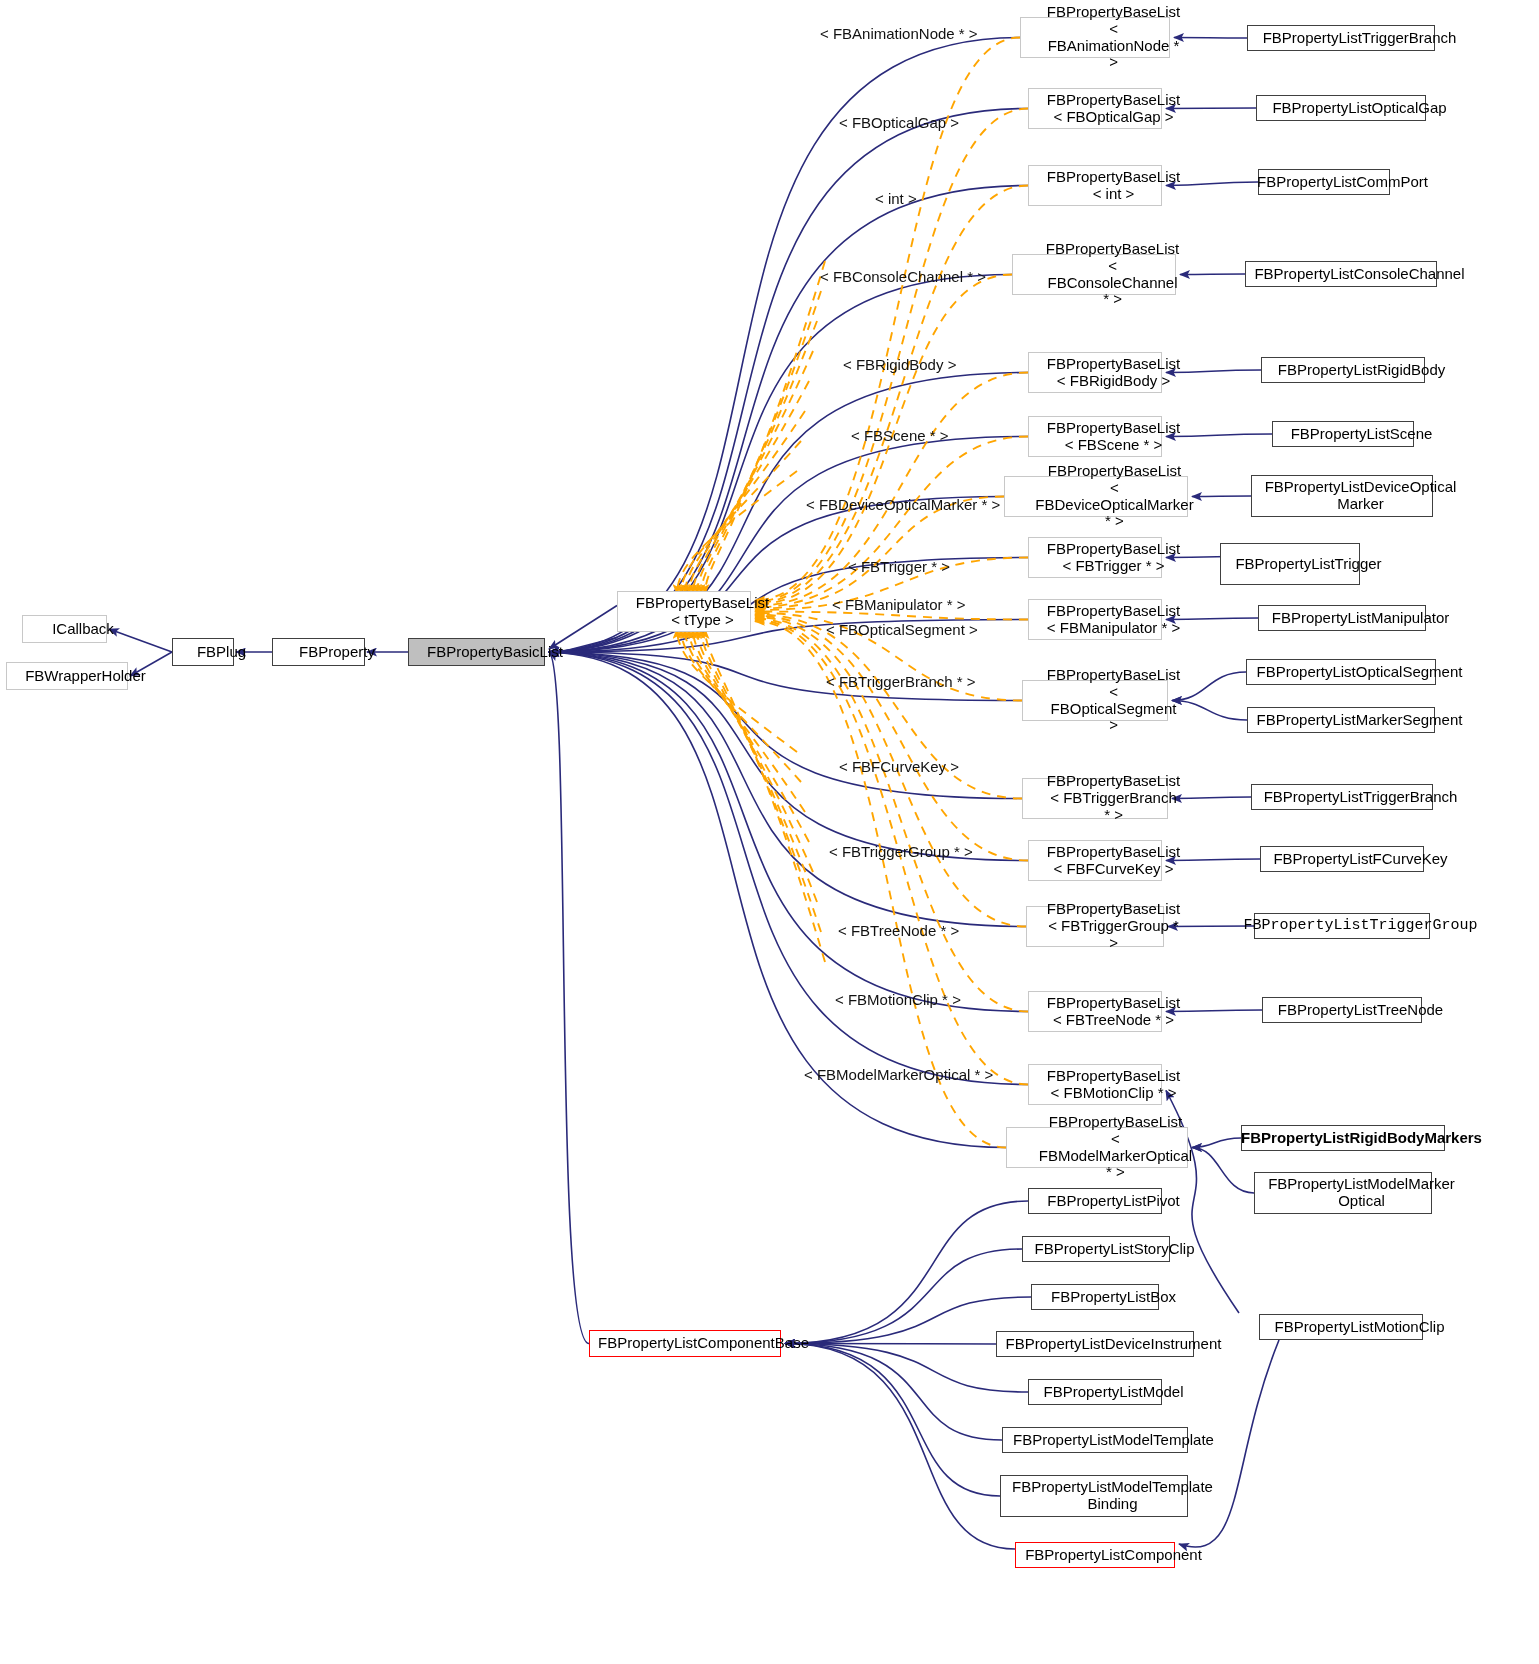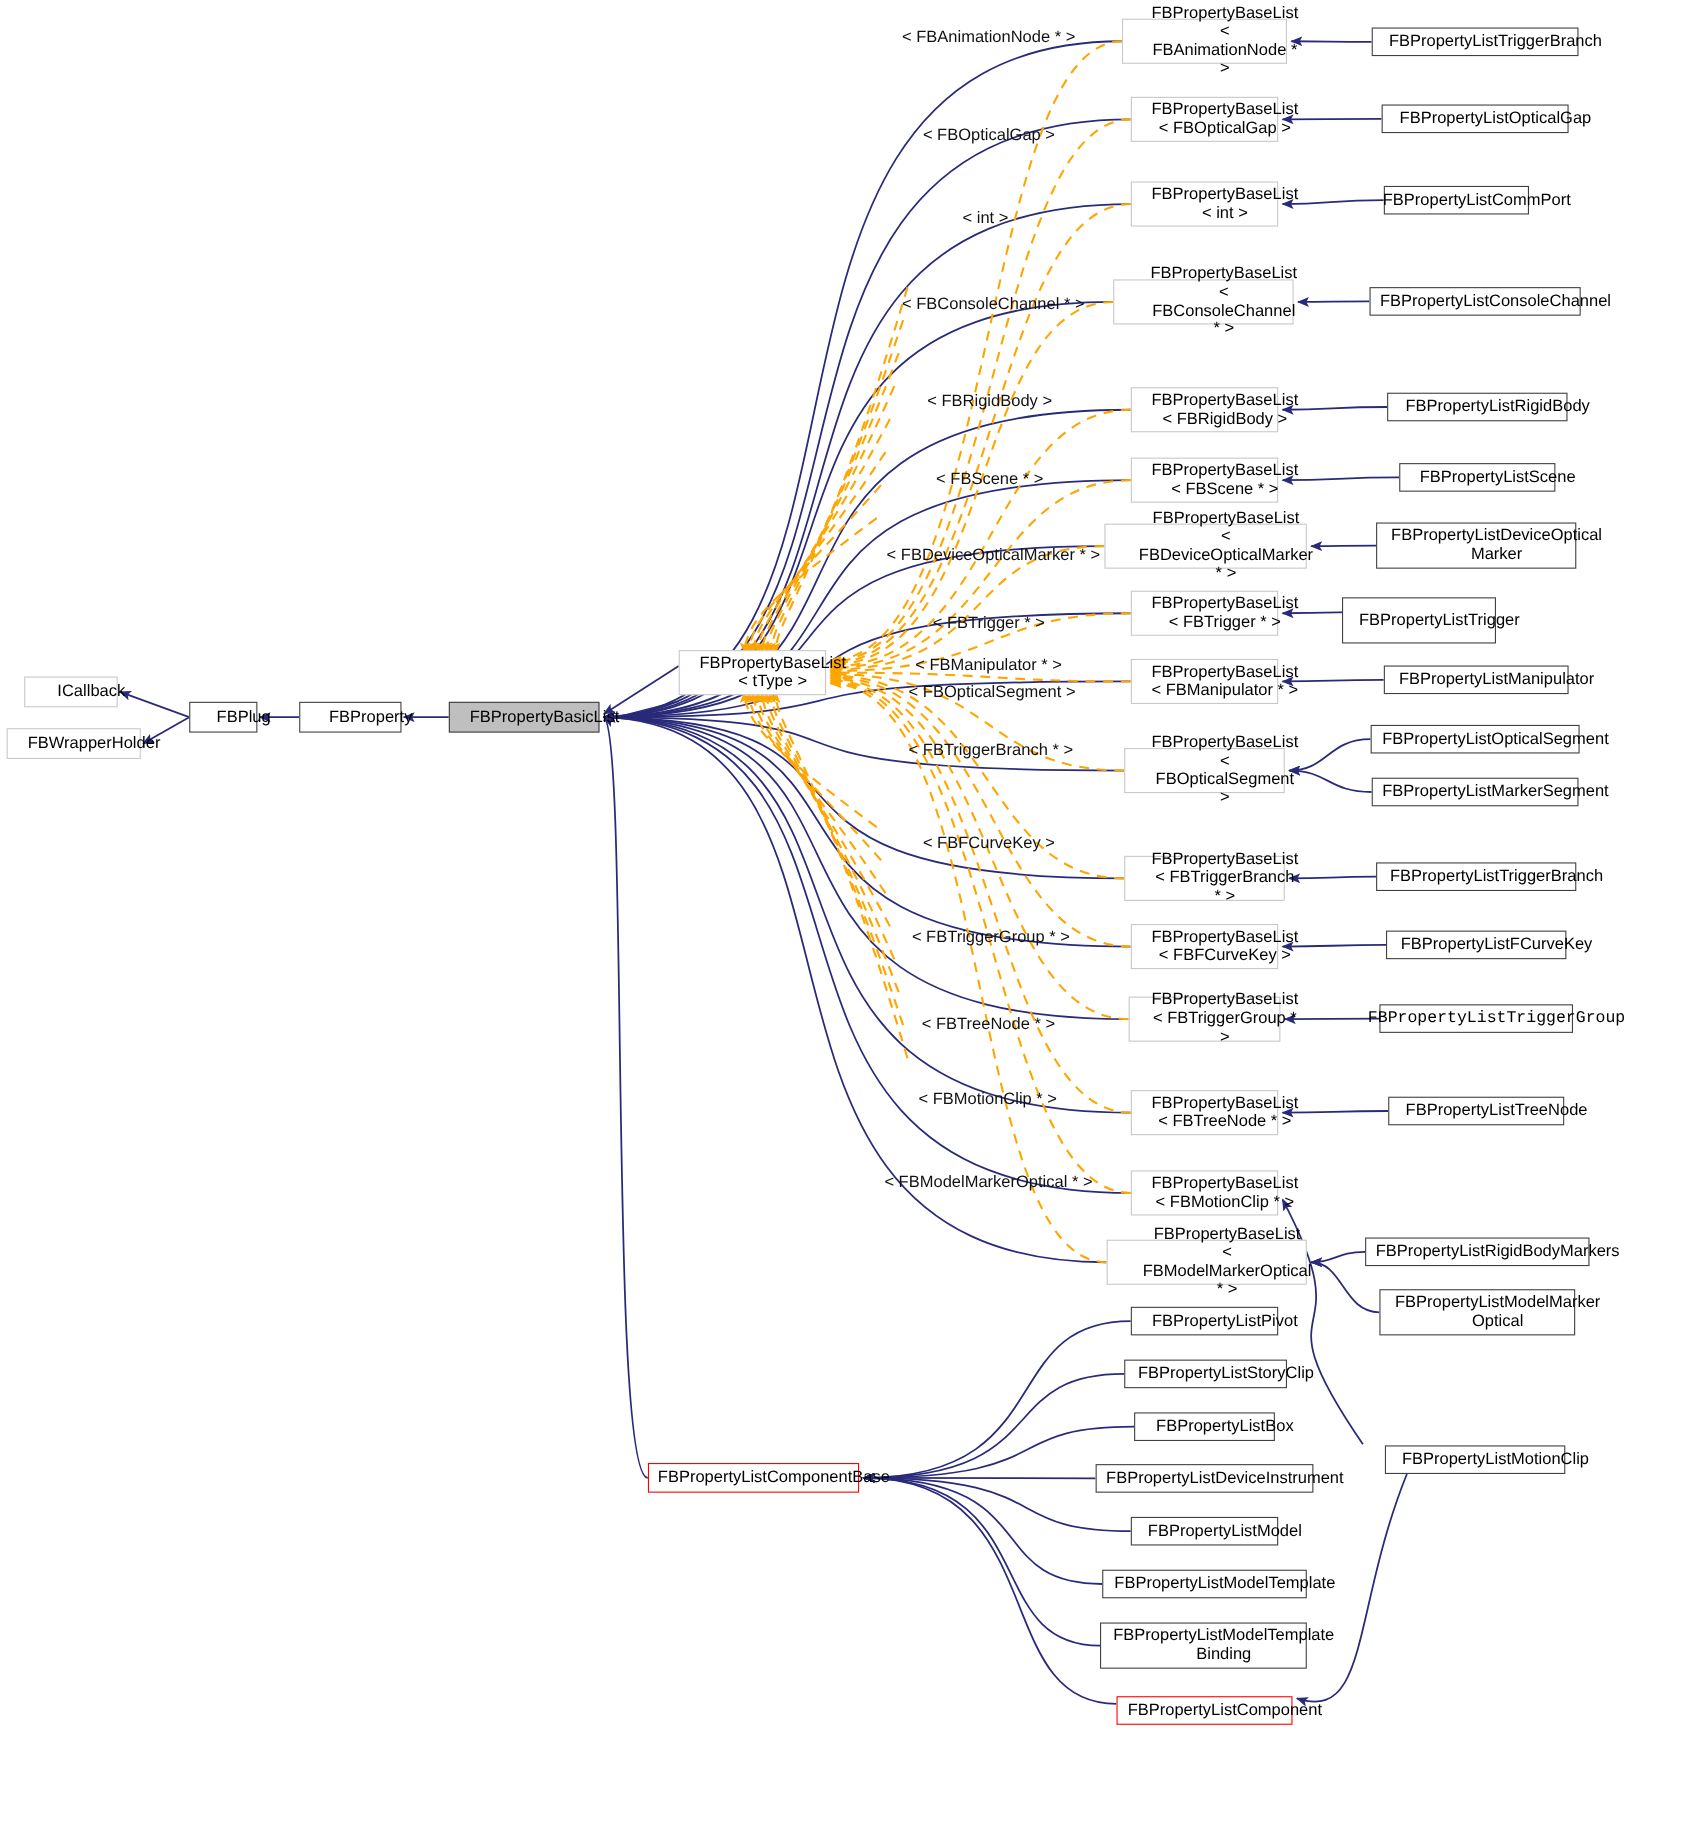--- a/index.html
+++ b/index.html
@@ -165,21 +165,21 @@
       <div class="node solid" style="left: 1251px; top: 475px; width: 182px; height: 42px;">FBPropertyListDeviceOptical
 Marker</div>
       <div class="node solid" style="left: 1220px; top: 543px; width: 140px; height: 42px;">FBPropertyListTrigger</div>
       <div class="node solid" style="left: 1258px; top: 605px; width: 168px; height: 26px;">FBPropertyListManipulator</div>
       <div class="node solid" style="left: 1246px; top: 659px; width: 190px; height: 26px;">FBPropertyListOpticalSegment</div>
       <div class="node solid" style="left: 1247px; top: 707px; width: 188px; height: 26px;">FBPropertyListMarkerSegment</div>
       <div class="node solid" style="left: 1251px; top: 784px; width: 182px; height: 26px;">FBPropertyListTriggerBranch</div>
       <div class="node solid" style="left: 1260px; top: 846px; width: 164px; height: 26px;">FBPropertyListFCurveKey</div>
       <div class="node solid" style="left: 1254px; top: 913px; width: 176px; height: 26px; font-family: Liberation Mono, monospace;">FBPropertyListTriggerGroup</div>
       <div class="node solid" style="left: 1262px; top: 997px; width: 160px; height: 26px;">FBPropertyListTreeNode</div>
-      <div class="node solid" style="left: 1241px; top: 1125px; width: 204px; height: 26px;">FBPropertyListRigidBodyMarkers</div>
+      <div class="node solid" style="left: 1241px; top: 1125px; width: 204px; height: 26px; font-weight: bold;">FBPropertyListRigidBodyMarkers</div>
       <div class="node solid" style="left: 1254px; top: 1172px; width: 178px; height: 42px;">FBPropertyListModelMarker
 Optical</div>
       <div class="node solid" style="left: 1259px; top: 1314px; width: 164px; height: 26px;">FBPropertyListMotionClip</div>
       <div class="node redb" style="left: 589px; top: 1330px; width: 192px; height: 27px;">FBPropertyListComponentBase</div>
       <div class="node solid" style="left: 1028px; top: 1188px; width: 134px; height: 26px;">FBPropertyListPivot</div>
       <div class="node solid" style="left: 1022px; top: 1236px; width: 148px; height: 26px;">FBPropertyListStoryClip</div>
       <div class="node solid" style="left: 1031px; top: 1284px; width: 128px; height: 26px;">FBPropertyListBox</div>
       <div class="node solid" style="left: 996px; top: 1331px; width: 198px; height: 26px;">FBPropertyListDeviceInstrument</div>
       <div class="node solid" style="left: 1028px; top: 1379px; width: 134px; height: 26px;">FBPropertyListModel</div>
       <div class="node solid" style="left: 1002px; top: 1427px; width: 186px; height: 26px;">FBPropertyListModelTemplate</div>

